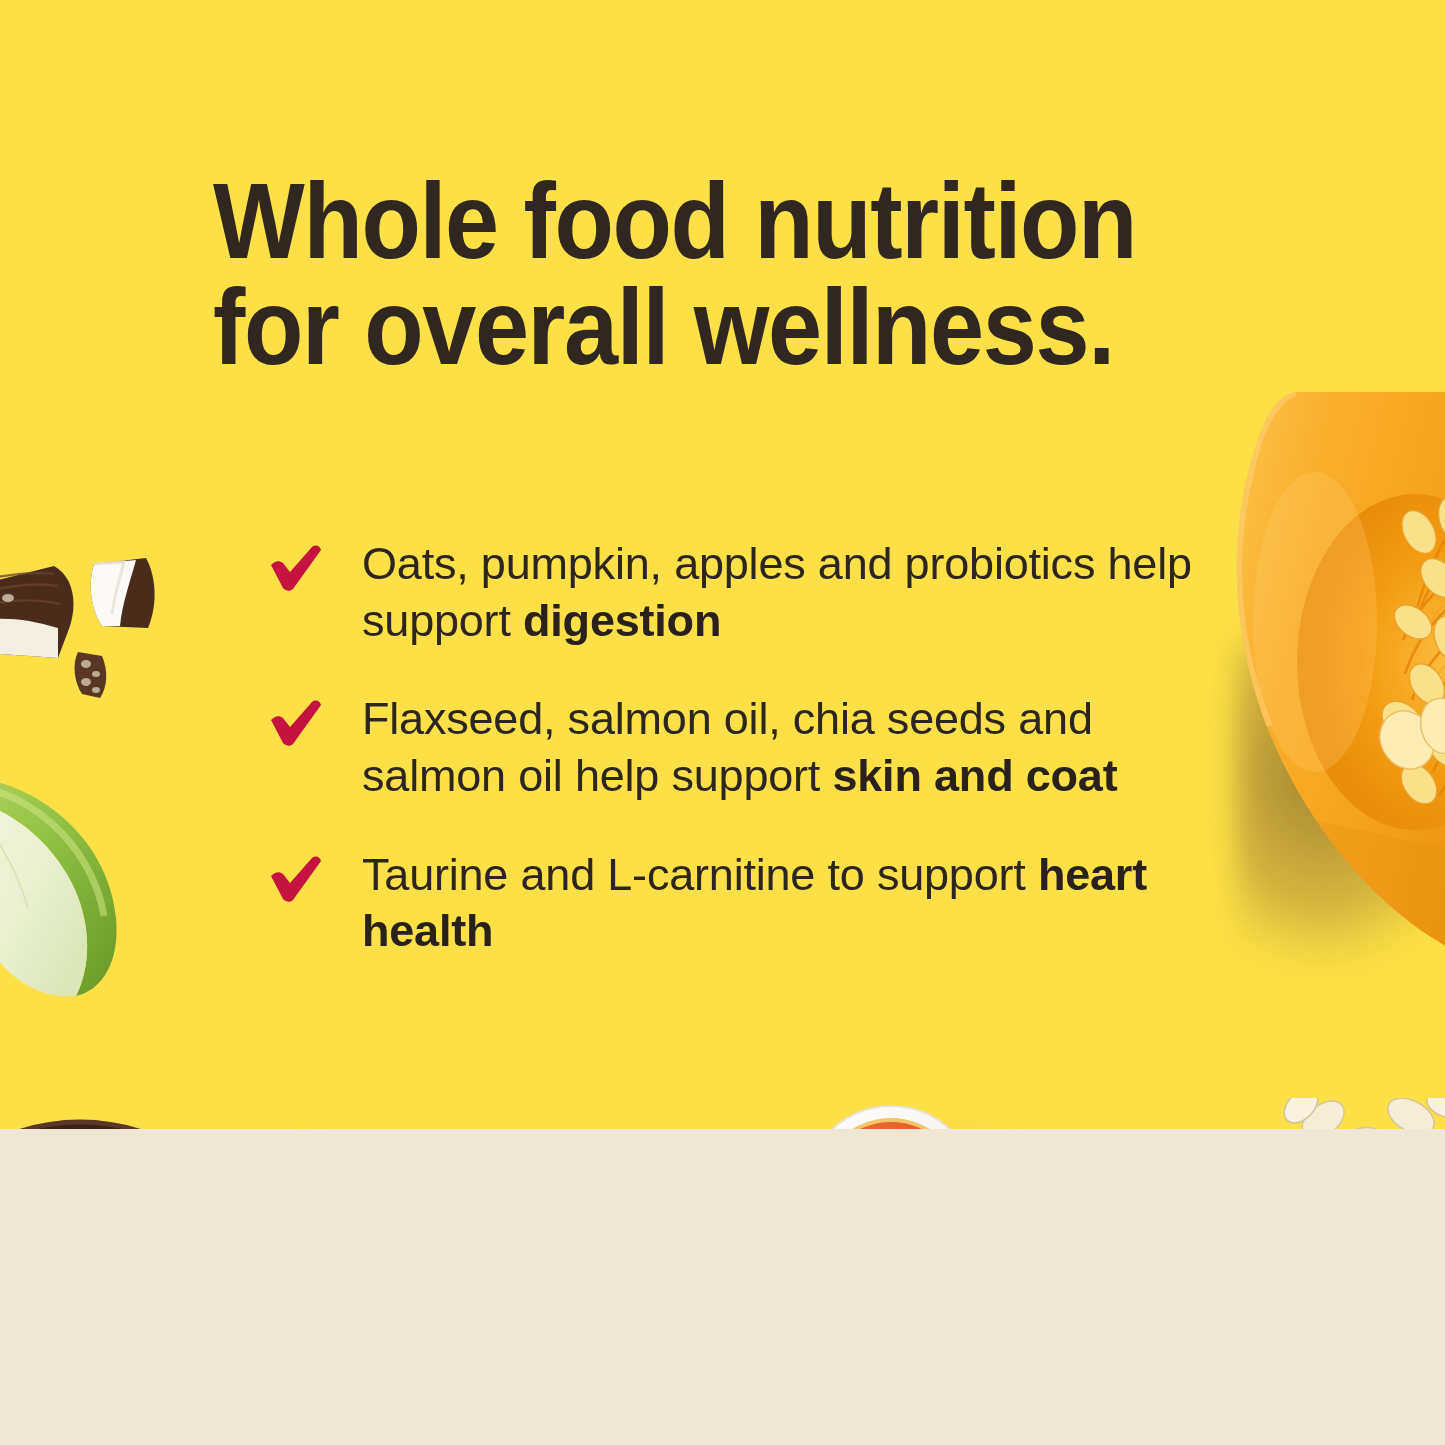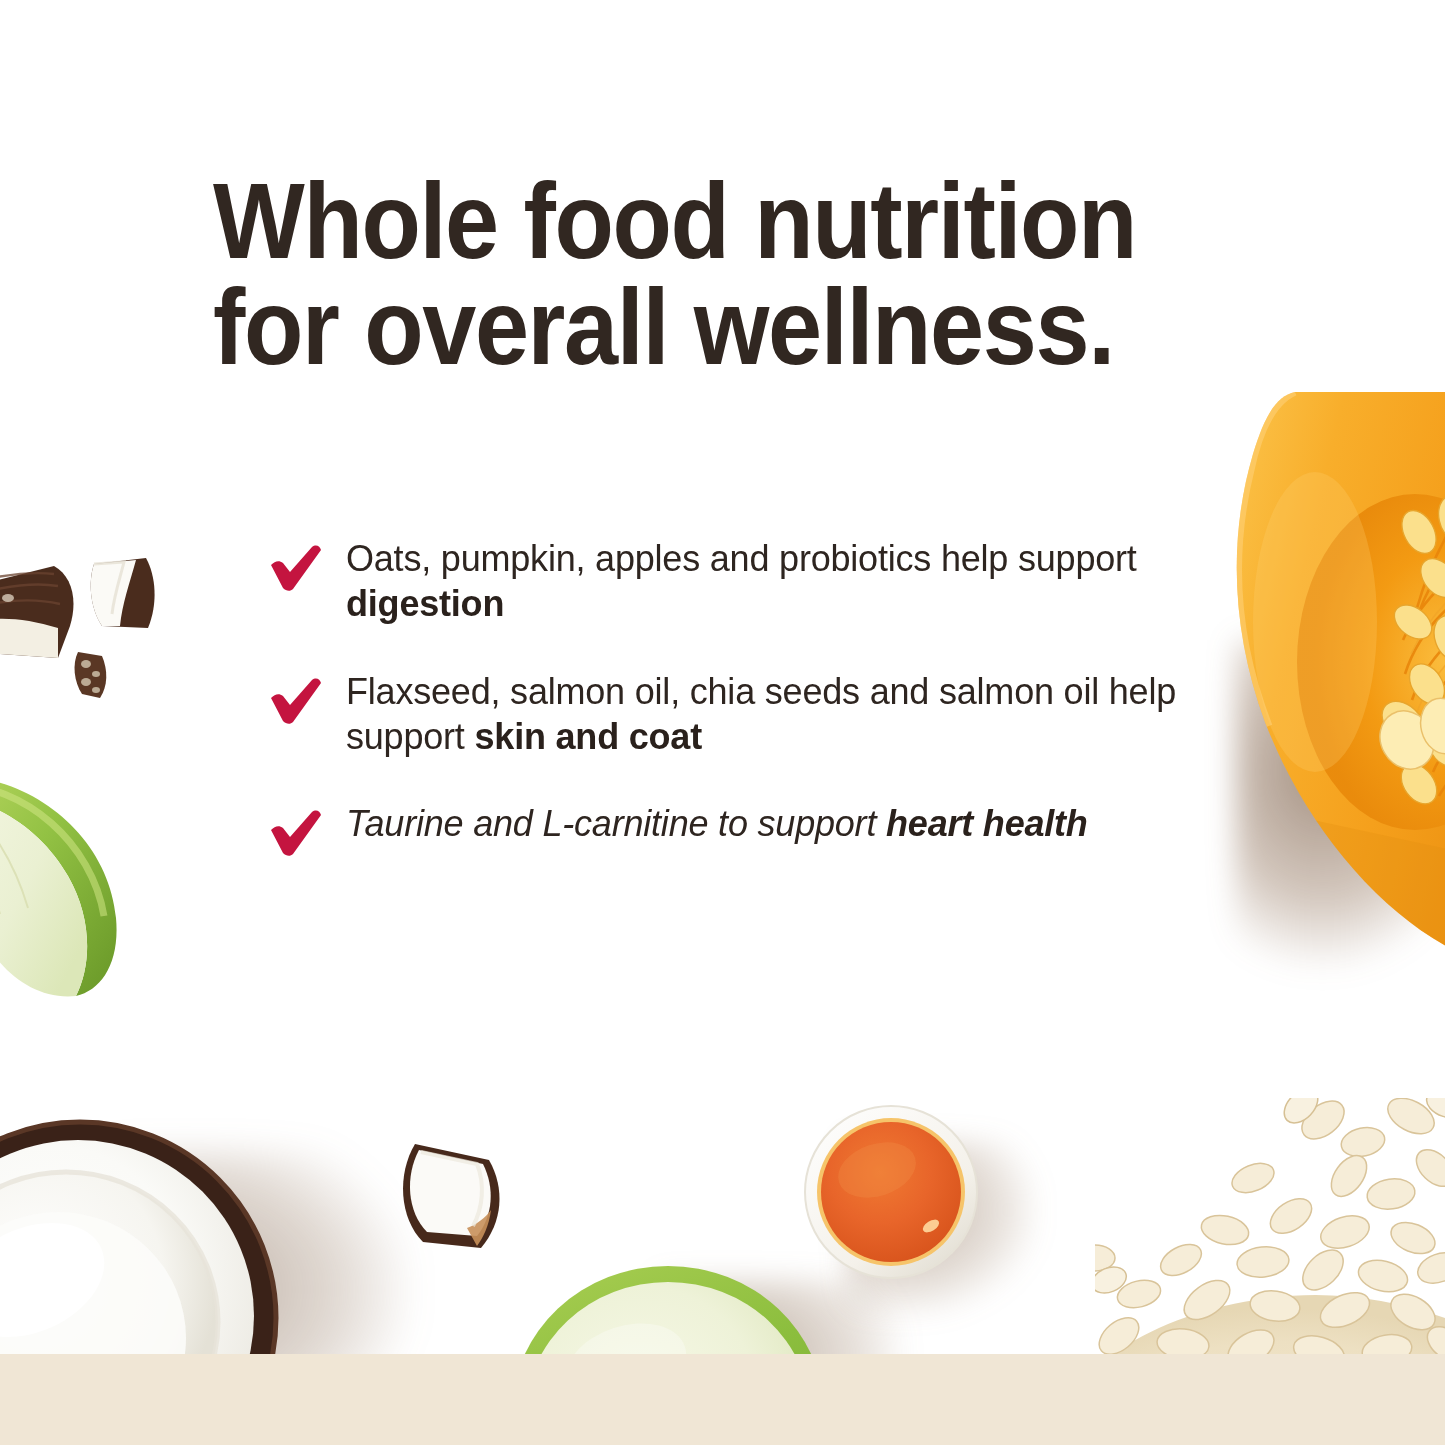--- a/index.html
+++ b/index.html
@@ -3,22 +3,22 @@
 <meta charset="utf-8">
 <style>
   html, body {
     margin: 0;
     padding: 0;
     background: #F0E6D5;
   }
   #canvas {
     position: relative;
     width: 1445px;
-    height: 1354px;
-    background: #ffffff;
+    height: 1129px;
+    background: #fde047;
     overflow: hidden;
     font-family: "Liberation Sans", sans-serif;
   }
 
   
   #headline {
     position: absolute;
     left: 213px;
     top: 168px;
     width: 1060px;
@@ -41,35 +41,36 @@
     top: 536px;
     width: 930px;
     z-index: 40;
   }
   .bullet-row {
     position: relative;
     display: block;
     padding-left: 78px;
     margin-bottom: 42px;
   }
-  .bullet-row:last-child { margin-bottom: 0; font-style: italic; }
+  .bullet-row:last-child { margin-bottom: 0; }
   .check-icon {
     position: absolute;
     left: 0px;
     top: 8px;
     width: 56px;
     height: 50px;
   }
   .bullet-text {
     display: block;
     color: #2E2520;
-    font-size: 36px;
+    font-size: 45px;
     line-height: 1.26;
     letter-spacing: -0.2px;
     font-weight: normal;
+    margin-left: 16px;
   }
   .bullet-text b { font-weight: bold; color: #2A211C; }
 
   
   .deco { position: absolute; z-index: 5; }
 
   
   #pumpkin {
     right: -62px;
     top: 392px;

